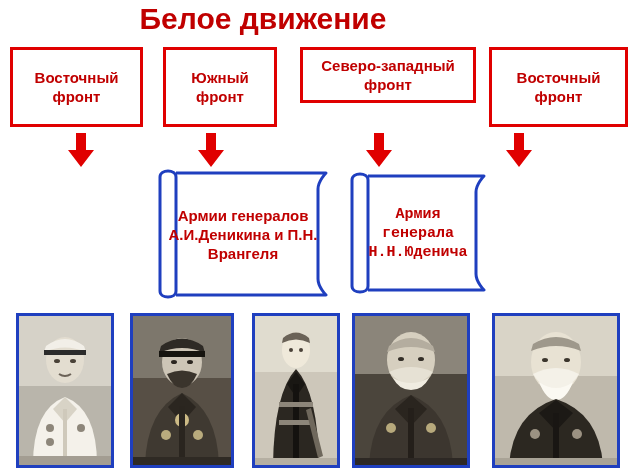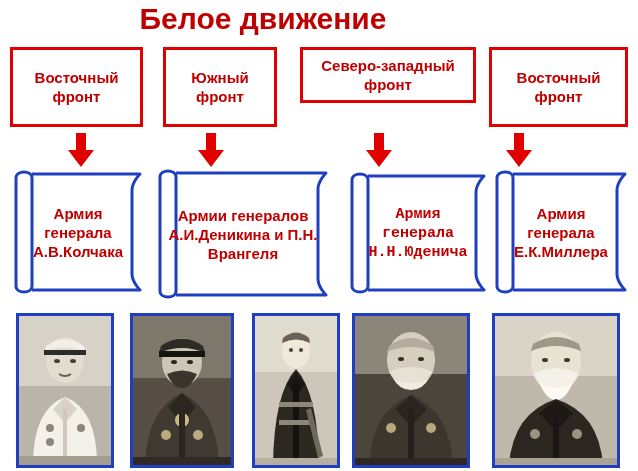--- a/index.html
+++ b/index.html
@@ -137,51 +137,37 @@
     <svg viewBox="0 0 26 34" xmlns="http://www.w3.org/2000/svg">
       <polygon points="8,0 18,0 18,17 26,17 13,34 0,17 8,17" fill="#e00000"></polygon>
     </svg>
   </div>
   <div class="arrow a4">
     <svg viewBox="0 0 26 34" xmlns="http://www.w3.org/2000/svg">
       <polygon points="8,0 18,0 18,17 26,17 13,34 0,17 8,17" fill="#e00000"></polygon>
     </svg>
   </div>
 
-  <div class="army am1">
-    <svg viewBox="0 0 140 128" preserveAspectRatio="none" xmlns="http://www.w3.org/2000/svg">
-      <path d="M10,10 C10,2 26,2 26,10 L26,118 C26,126 10,126 10,118 Z
-               M26,6 L134,6 C134,6 126,14 126,22 L126,106 C126,114 134,122 134,122 L26,122" fill="#ffffff" stroke="#1f3fbf" stroke-width="3" stroke-linejoin="round"></path>
-    </svg>
-    <span class="label">Армия генерала А.В.Колчака</span>
-  </div>
 
   <div class="army am2">
     <svg viewBox="0 0 182 134" preserveAspectRatio="none" xmlns="http://www.w3.org/2000/svg">
       <path d="M10,10 C10,2 26,2 26,10 L26,124 C26,132 10,132 10,124 Z
                M26,6 L176,6 C176,6 168,14 168,22 L168,112 C168,120 176,128 176,128 L26,128" fill="#ffffff" stroke="#1f3fbf" stroke-width="3" stroke-linejoin="round"></path>
     </svg>
     <span class="label">Армии генералов А.И.Деникина и П.Н. Врангеля</span>
   </div>
 
   <div class="army am3">
     <svg viewBox="0 0 148 126" preserveAspectRatio="none" xmlns="http://www.w3.org/2000/svg">
       <path d="M10,10 C10,2 26,2 26,10 L26,116 C26,124 10,124 10,116 Z
                M26,6 L142,6 C142,6 134,14 134,22 L134,104 C134,112 142,120 142,120 L26,120" fill="#ffffff" stroke="#1f3fbf" stroke-width="3" stroke-linejoin="round"></path>
     </svg>
     <span class="label">Армия генерала Н.Н.Юденича</span>
   </div>
 
-  <div class="army am4">
-    <svg viewBox="0 0 144 128" preserveAspectRatio="none" xmlns="http://www.w3.org/2000/svg">
-      <path d="M10,10 C10,2 26,2 26,10 L26,118 C26,126 10,126 10,118 Z
-               M26,6 L138,6 C138,6 130,14 130,22 L130,106 C130,114 138,122 138,122 L26,122" fill="#ffffff" stroke="#1f3fbf" stroke-width="3" stroke-linejoin="round"></path>
-    </svg>
-    <span class="label">Армия генерала Е.К.Миллера</span>
-  </div>
 
   <div class="photo p1">
     <svg viewBox="0 0 92 149" preserveAspectRatio="none" xmlns="http://www.w3.org/2000/svg">
       <rect x="0" y="0" width="92" height="149" fill="#b9b5ab"></rect>
       <rect x="0" y="0" width="92" height="70" fill="#d6d2c8"></rect>
       <ellipse cx="46" cy="44" rx="19" ry="23" fill="#e3ddd0"></ellipse>
       <path d="M27,30 q19,-14 38,0 l2,6 q-21,-9 -42,0 z" fill="#f2efe8"></path>
       <path d="M25,34 h42 v5 h-42 z" fill="#2b2b2b"></path>
       <ellipse cx="38" cy="45" rx="3" ry="2" fill="#4a4238"></ellipse>
       <ellipse cx="54" cy="45" rx="3" ry="2" fill="#4a4238"></ellipse>

